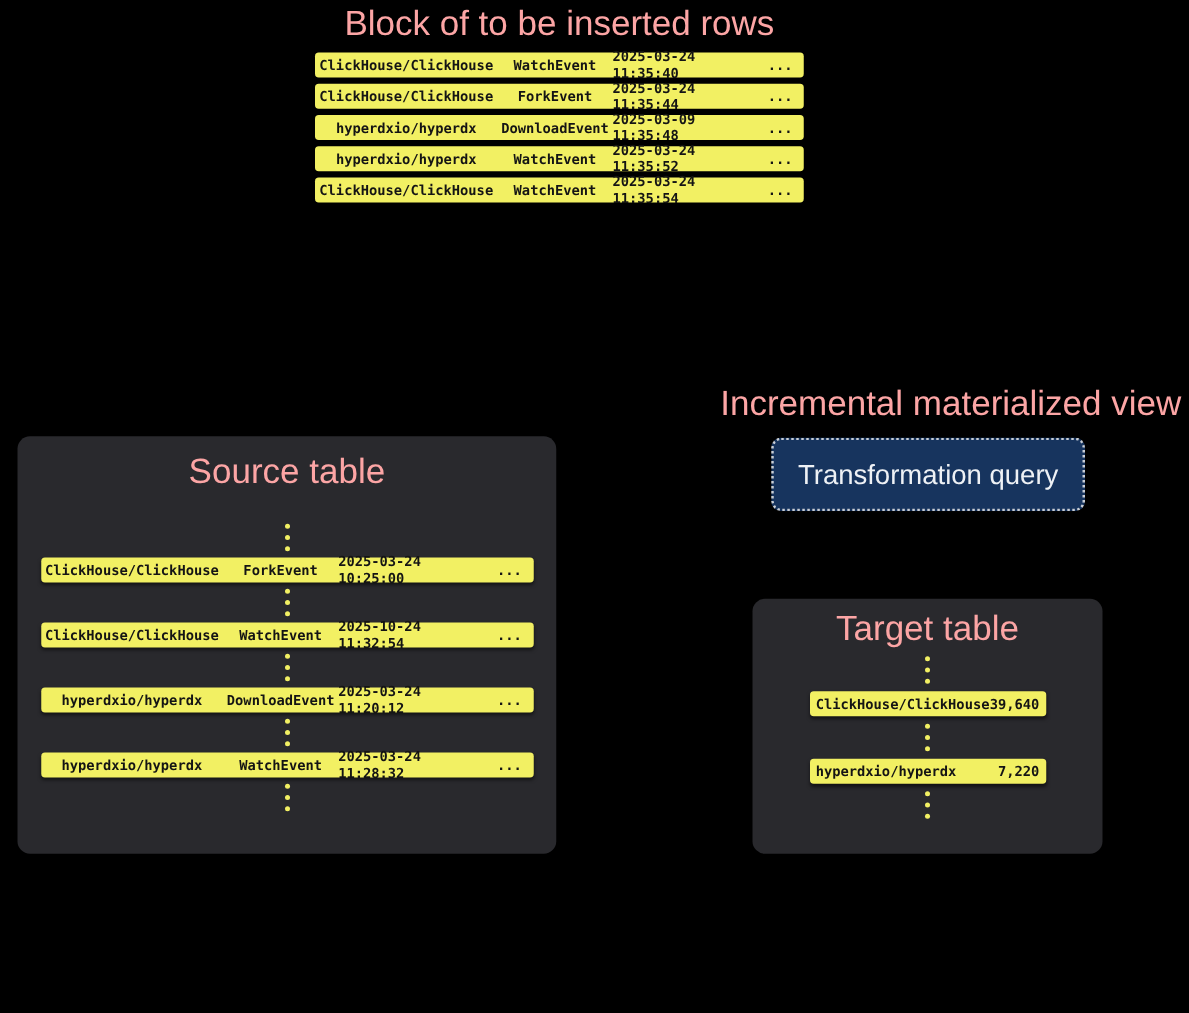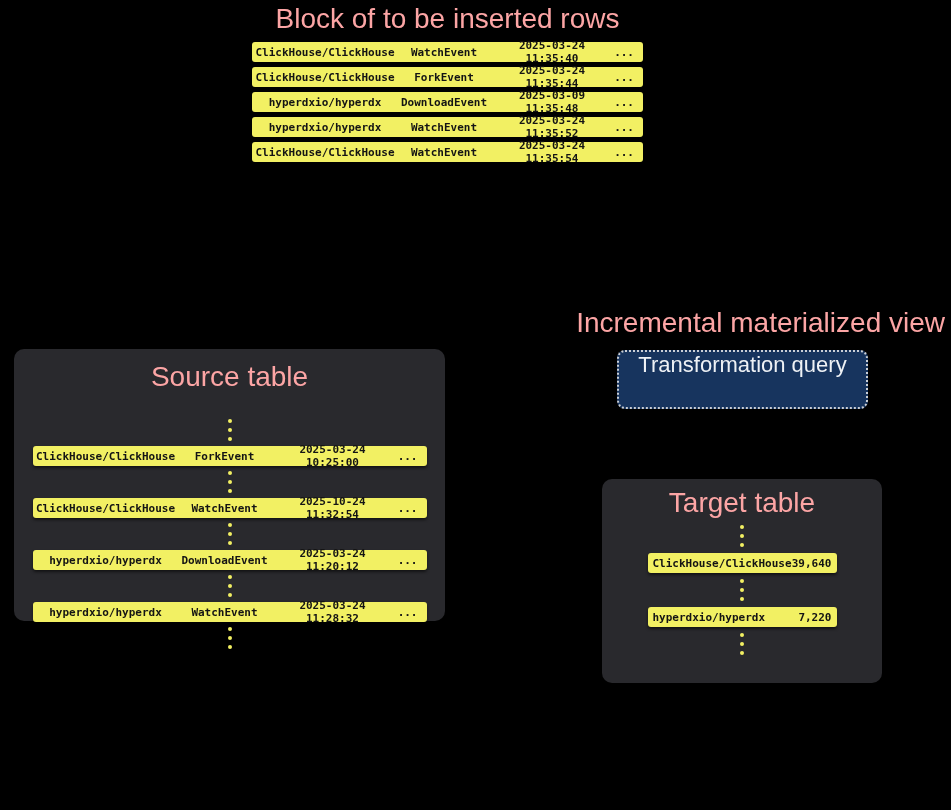--- a/index.html
+++ b/index.html
@@ -30,29 +30,29 @@
     border-radius:3px;
     display:flex;align-items:center;
     font-family:"DejaVu Sans Mono",monospace;
     font-weight:bold;
     font-size:11px;
     color:#141414;
     box-shadow:0 2px 3px rgba(0,0,0,0.55);
   }
   .c-repo{width:146px;text-align:center;}
   .c-event{width:92px;text-align:center;}
-  .c-time{width:124px;text-align:center;}
+  .c-time{width:124px;}
   .c-more{flex:1;text-align:right;padding-right:9px;}
   .card{
     position:absolute;
     background:#29292d;
     border-radius:10px;
     display:flex;flex-direction:column;align-items:center;
   }
-  .source-card{left:14px;top:349px;width:431px;height:272px;gap:5px;}
+  .source-card{left:14px;top:349px;width:431px;height:334px;gap:5px;}
   .source-card .card-title{margin-top:12px;}
   .source-card .yrow{width:394px;}
   .source-card .dots-first{margin-top:21px;}
   .target-card{left:602px;top:479px;width:280px;height:204px;gap:6px;}
   .target-card .card-title{margin-top:8px;text-align:right;}
   .target-row{
     width:189px;height:20px;
     background:#f2f063;
     border-radius:3px;
     display:flex;align-items:center;justify-content:space-between;
@@ -66,21 +66,21 @@
   .mv-title{
     position:absolute;left:525px;top:307px;width:420px;
     text-align:right;
   }
   .query-box{
     position:absolute;left:617px;top:350px;width:251px;height:59px;
     background:#17345e;
     border:2px dotted #c9ced6;
     border-radius:8px;
     box-sizing:border-box;
-    display:flex;align-items:flex-start;justify-content:center;
+    display:flex;align-items:center;justify-content:center;
     color:#eef1f5;font-size:22px;white-space:nowrap;
   }
 </style>
 </head>
 <body>
 
 <div class="top-title title">Block of to be inserted rows</div>
 
 <div class="top-rows">
   <div class="yrow">

